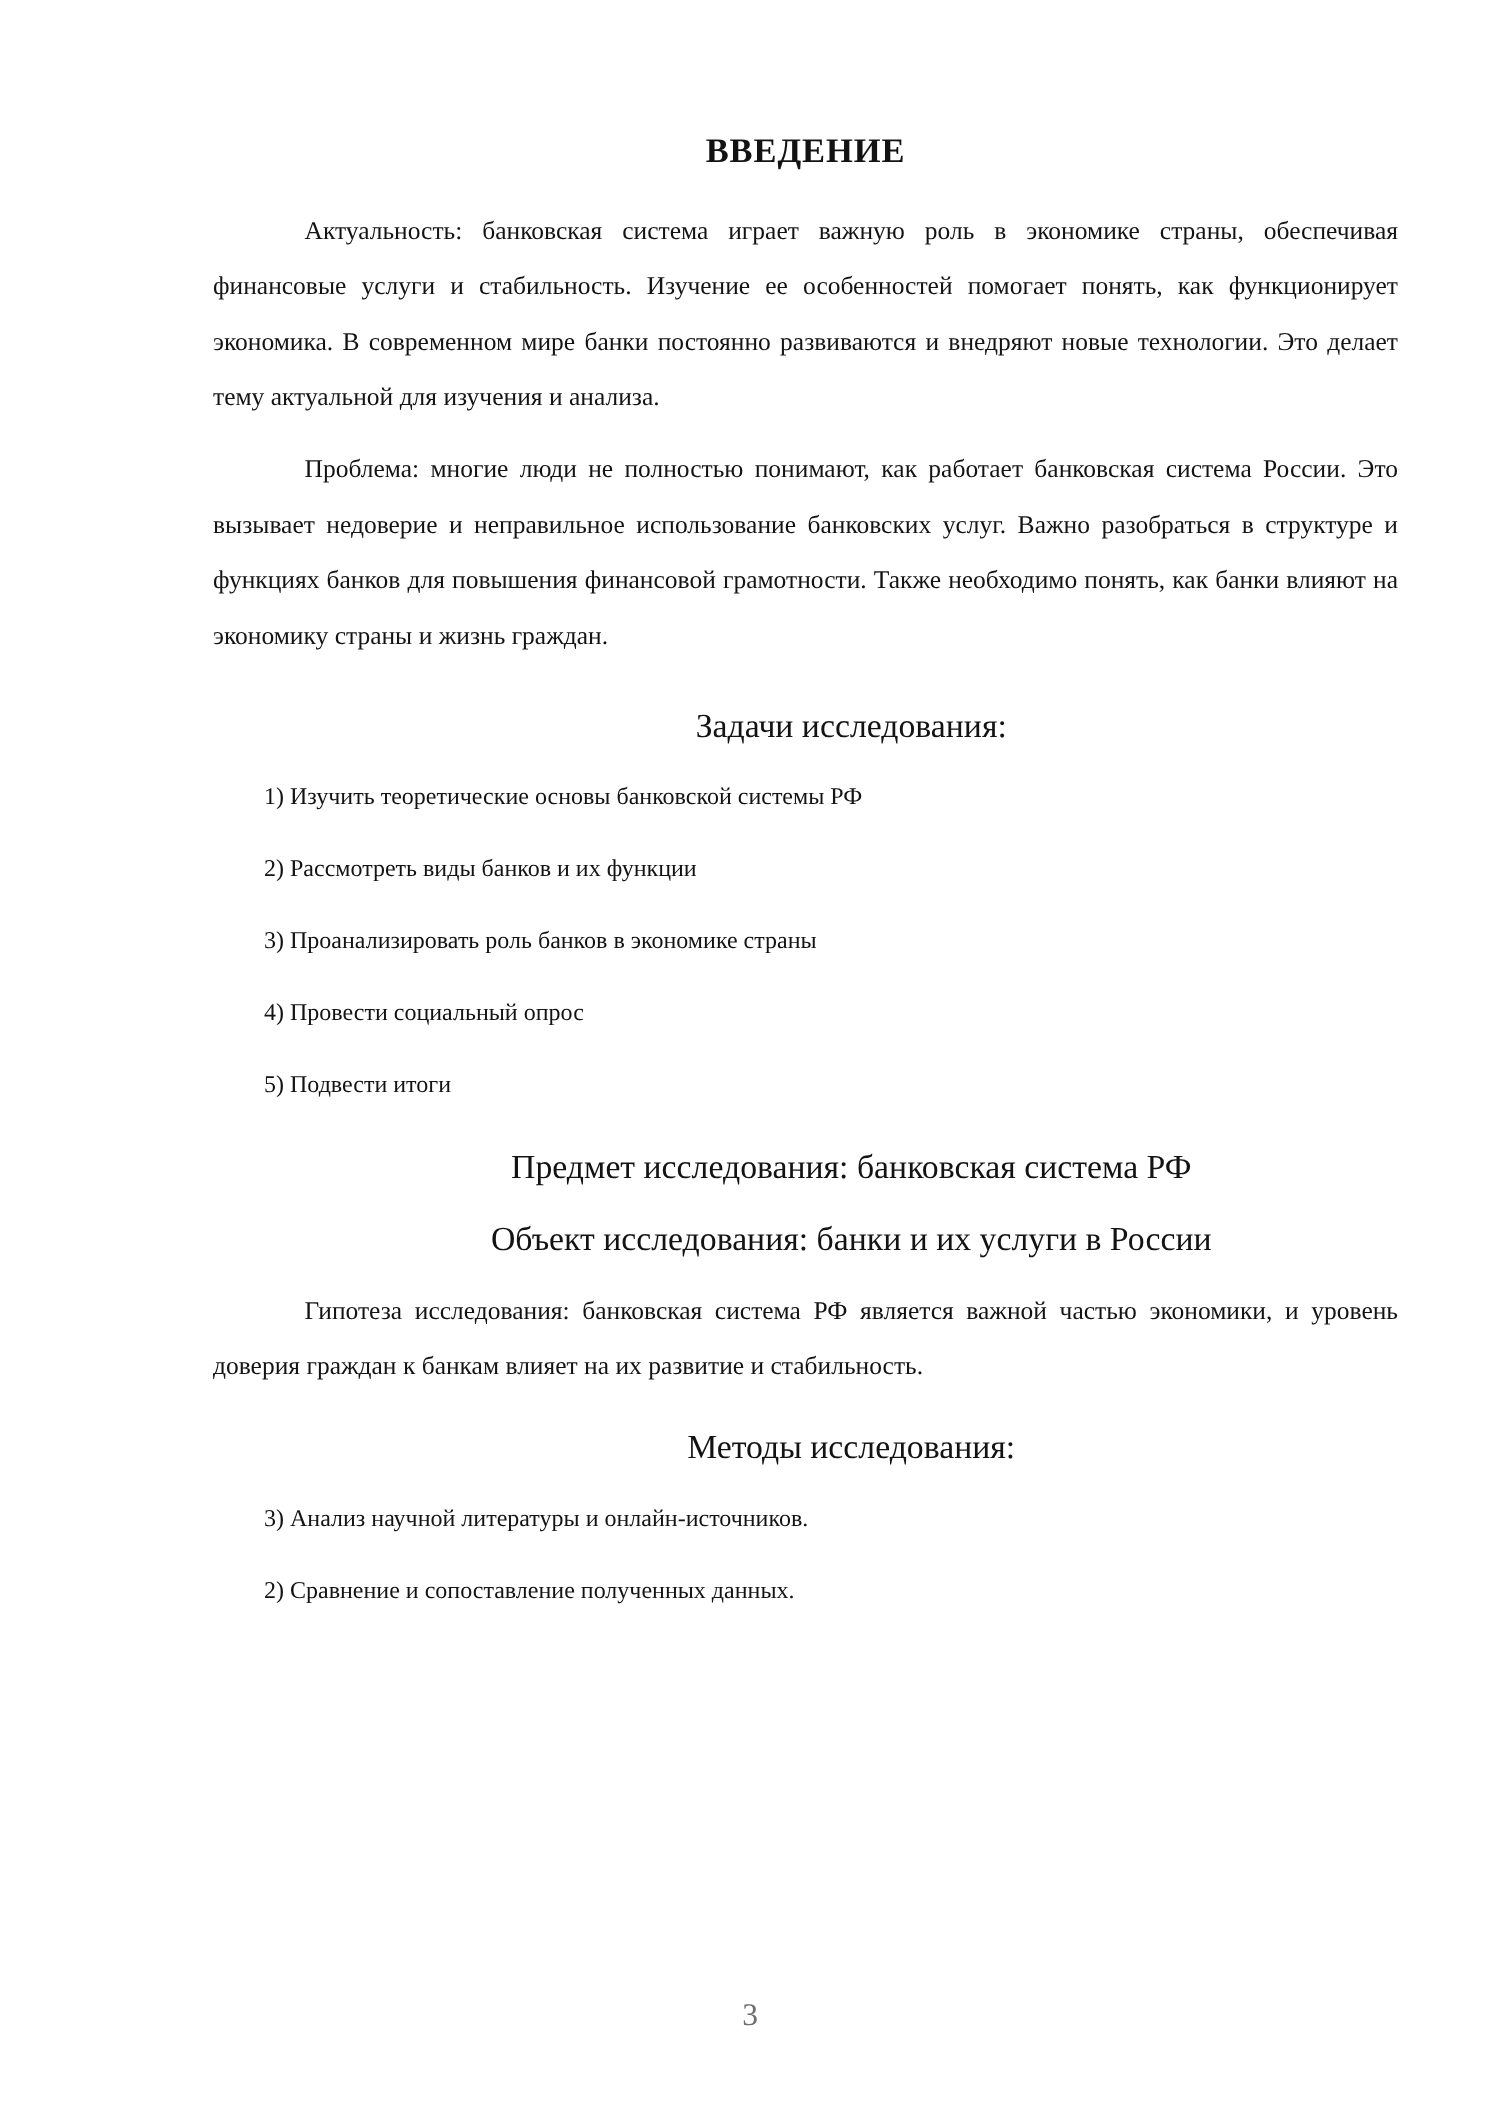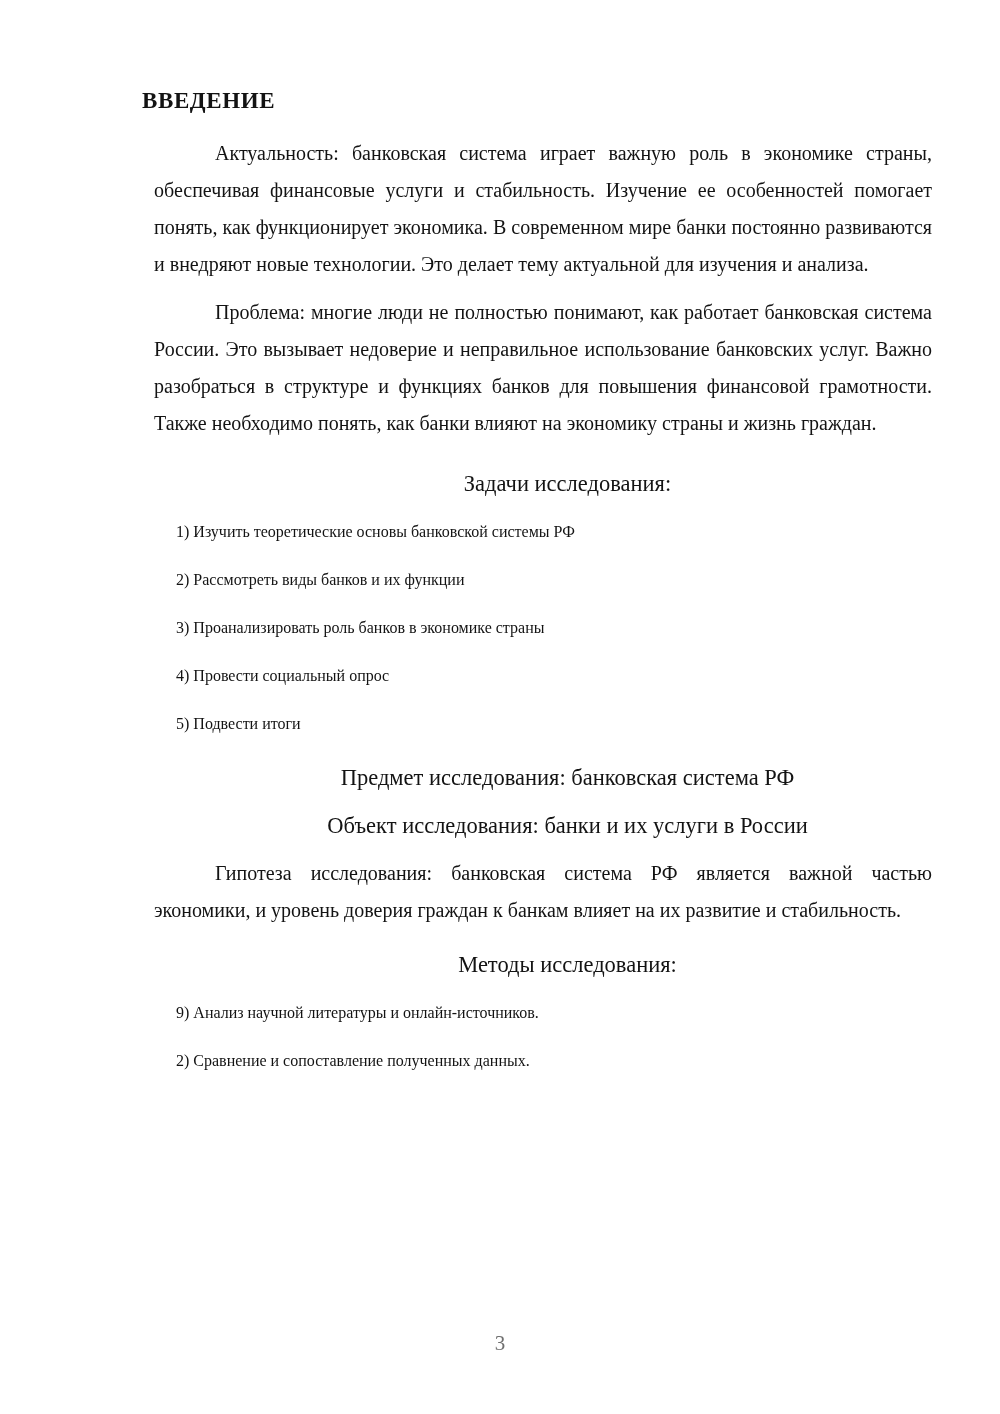--- a/index.html
+++ b/index.html
@@ -30,32 +30,33 @@
   .content {
     position: absolute;
     left: 142px;
     top: 86px;
     width: 790px;
   }
 
   .doc-title {
     font-size: 23px;
     font-weight: bold;
+    text-align: center;
     letter-spacing: 0.6px;
     line-height: 30px;
     margin: 0 0 19px 0;
   }
 
   .para {
-    font-size: 20px;
+    font-size: 17px;
     line-height: 37px;
     text-align: justify;
     text-justify: inter-word;
     text-indent: 61px;
-    margin: 0 0 5px 12px;
+    margin: 0 0 5px 0;
     hyphens: none;
   }
 
   
   .line-indent {
     font-size: 22.5px;
     line-height: 37px;
     text-align: center;
     text-indent: 61px;
     margin: 0;
@@ -127,21 +128,21 @@
 
     <div class="spacer-sm"></div>
 
     <p class="para">Гипотеза исследования: банковская система РФ является важной частью экономики, и уровень доверия граждан к банкам влияет на их развитие и стабильность.</p>
 
     <div class="spacer-sm"></div>
 
     <p class="line-indent">Методы исследования:</p>
 
     <ul class="list">
-      <li class="list-item">9) Анализ научной литературы и онлайн-источников.</li>
+      <li class="list-item">3) Анализ научной литературы и онлайн-источников.</li>
       <li class="list-item">2) Сравнение и сопоставление полученных данных.</li>
     </ul>
 
   </div>
 
   <div class="page-number">3</div>
 
 </div>
 
 </body></html>

